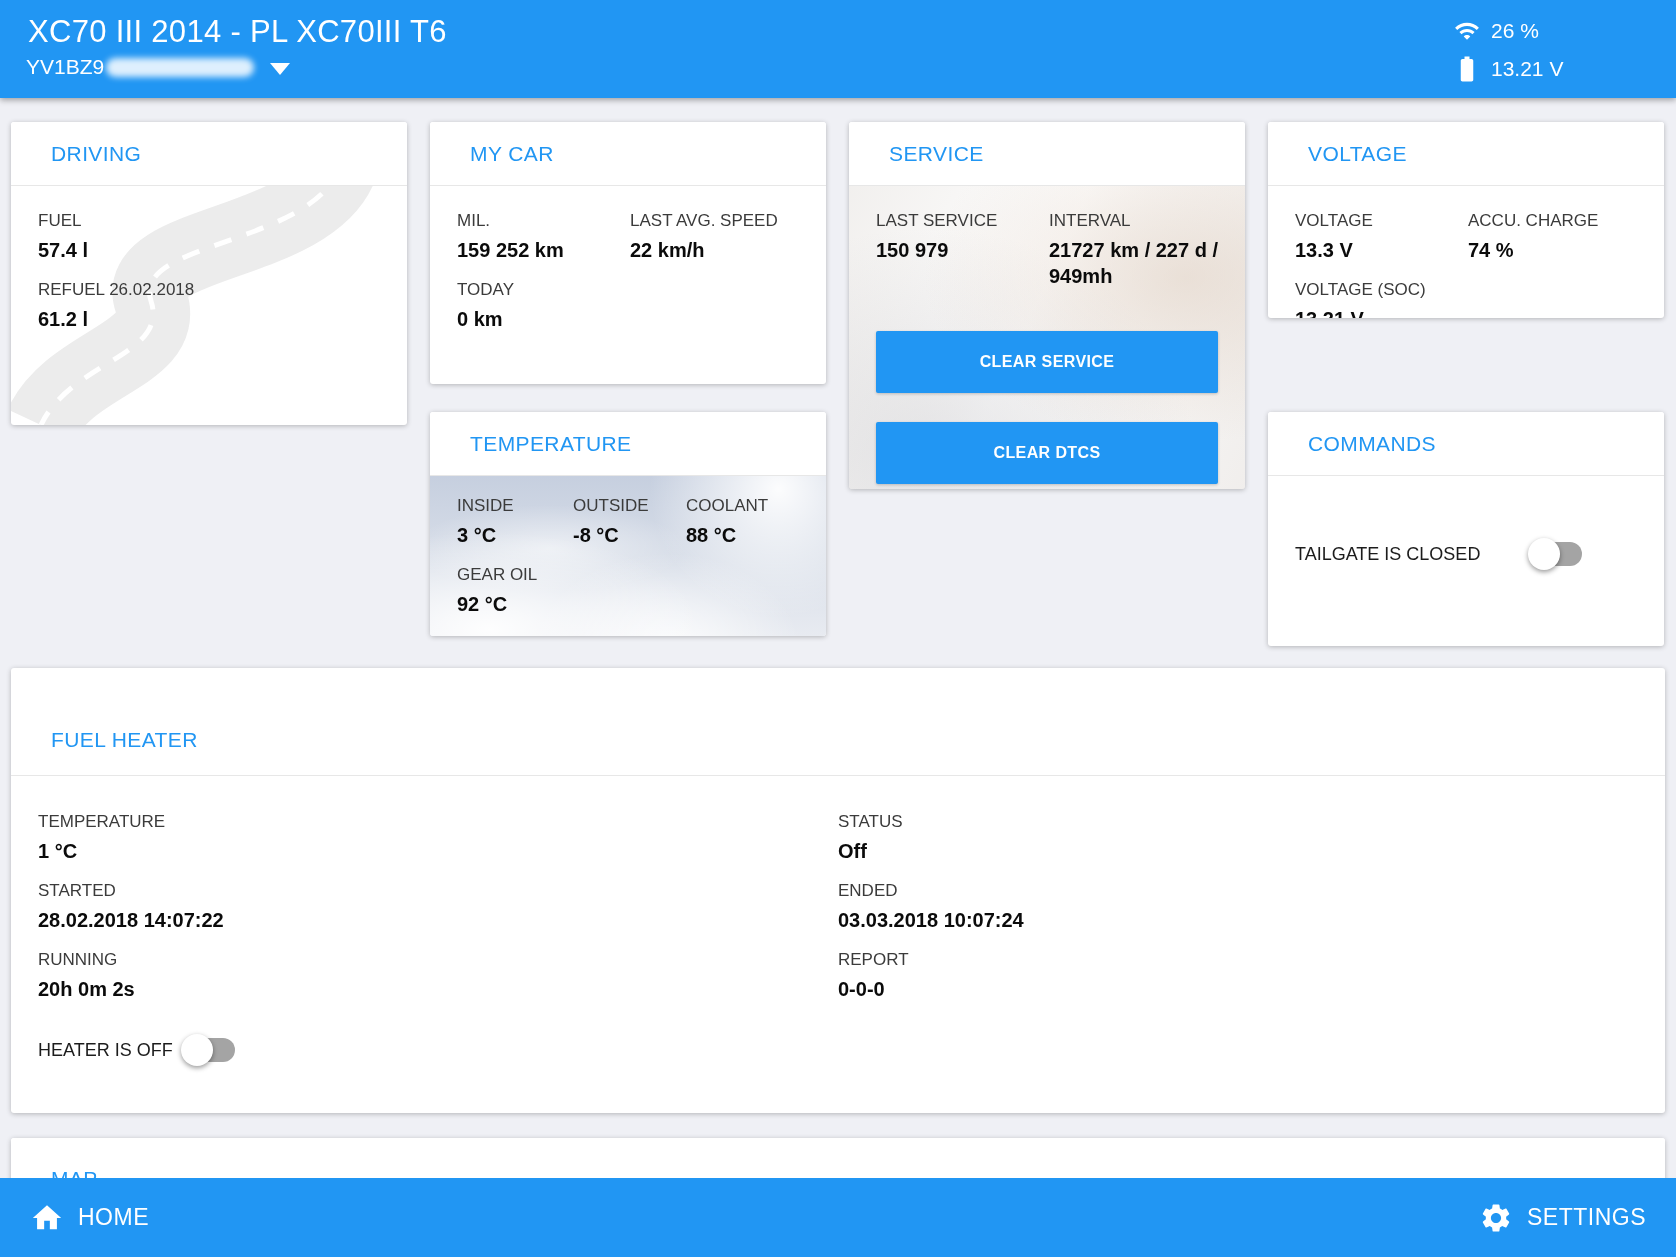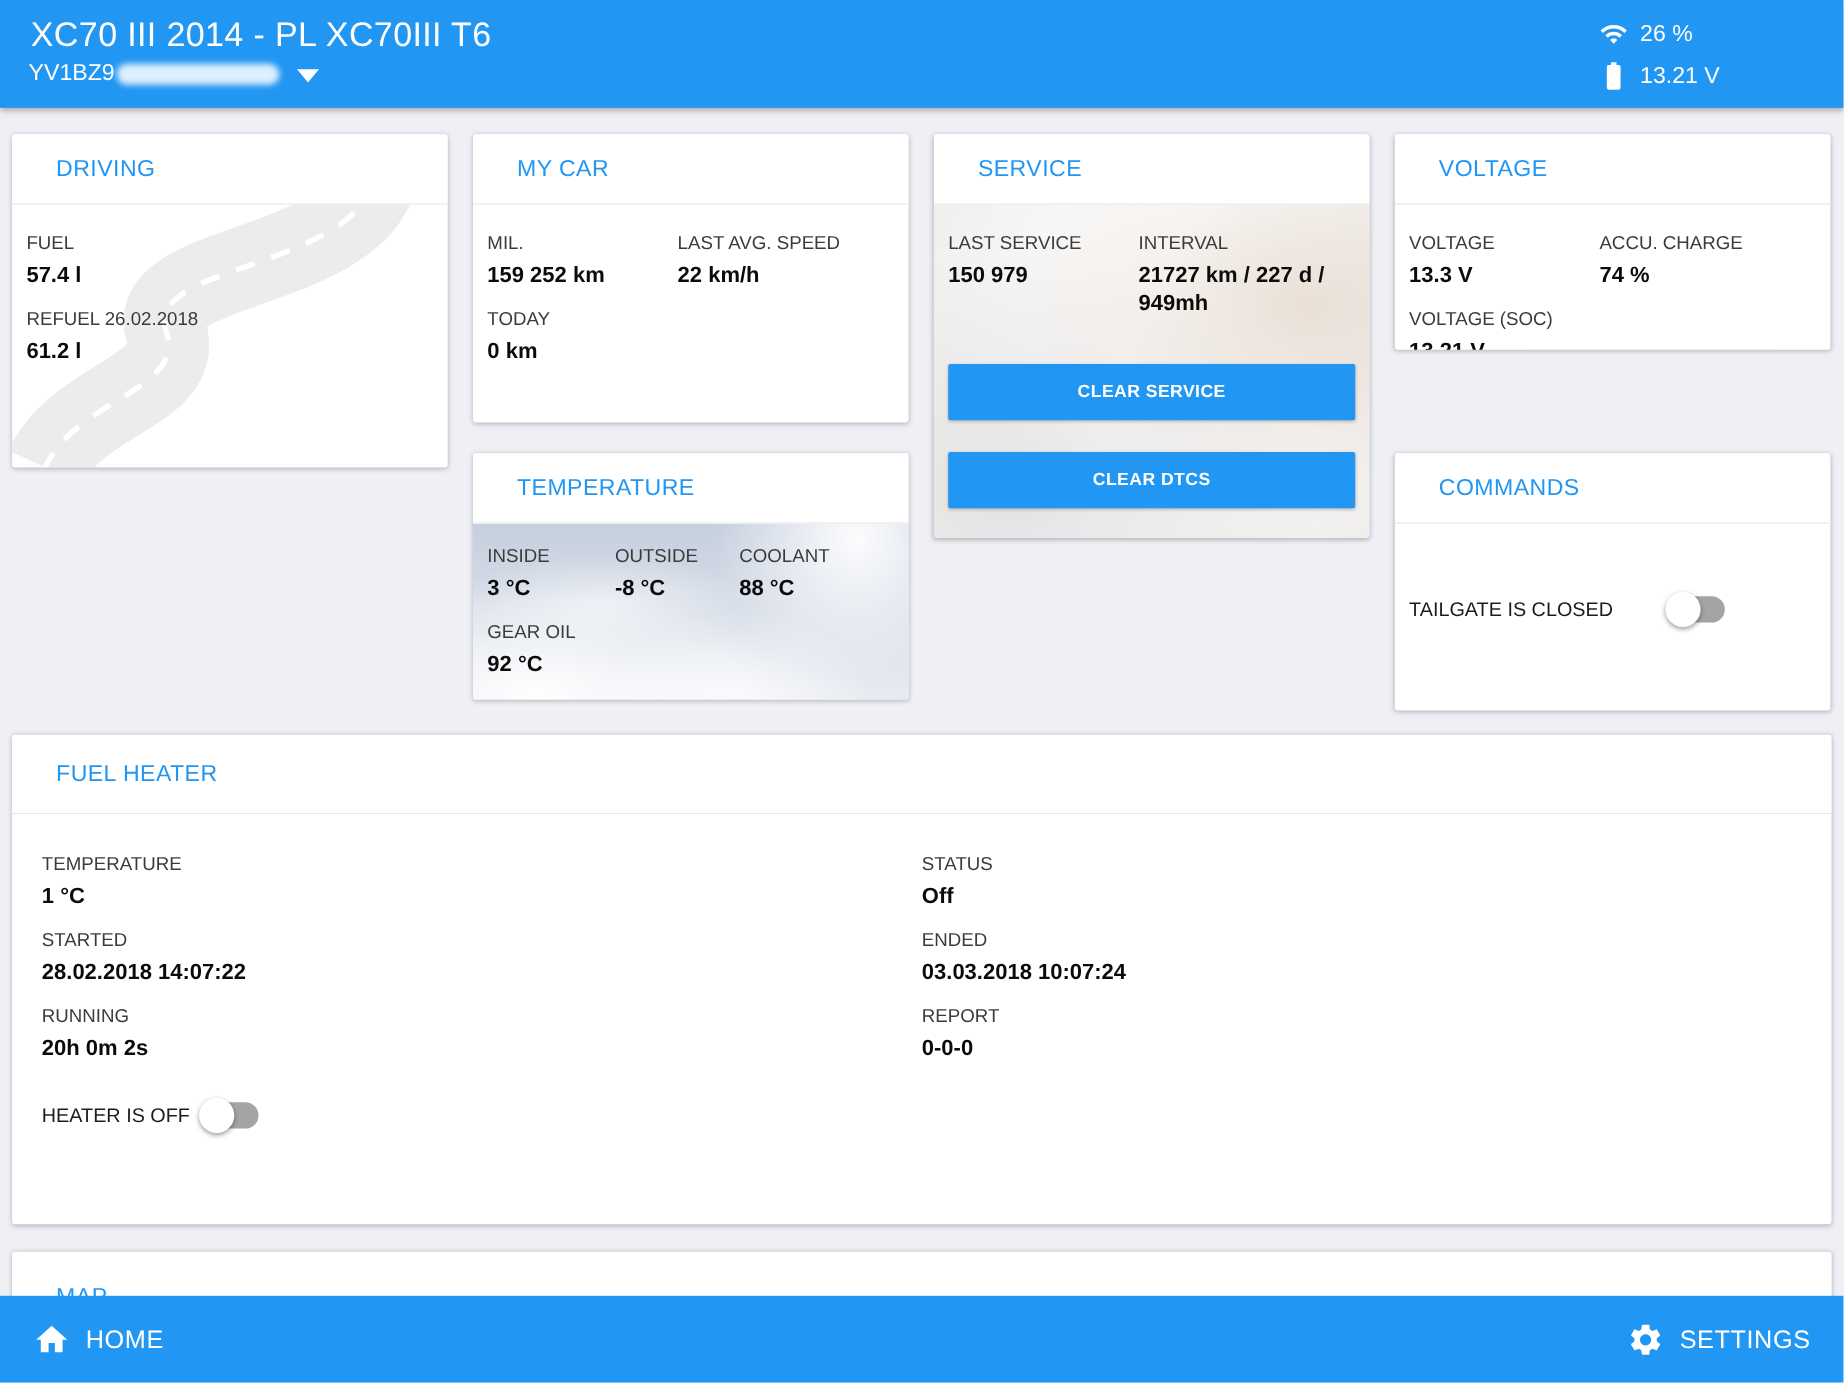--- a/index.html
+++ b/index.html
@@ -29,30 +29,30 @@
   
   .card{
     position:absolute;background:#fff;border-radius:3px;
     box-shadow:0 1px 5px rgba(0,0,0,.25);overflow:hidden;
   }
   .card-title{
     height:63px;display:flex;align-items:center;padding-left:40px;
     color:#2196f3;font-size:21px;letter-spacing:.4px;
     border-bottom:1px solid #e7e7e7;background:#fff;position:relative;z-index:2;
   }
-  .card-body{position:relative;padding:24px 13px;z-index:1;}
+  .card-body{position:relative;padding:24px 27px;z-index:1;}
   .field-label{font-size:17px;color:#3b3b3b;line-height:22px;}
   .field-value{font-size:20px;font-weight:700;color:#0b0b0b;line-height:26px;margin-top:5px;}
   .field{margin-bottom:16px;}
   .grid2{display:grid;grid-template-columns:173px 1fr;}
   .grid3{display:grid;grid-template-columns:116px 113px 1fr;}
   .btn{
     display:flex;align-items:center;justify-content:center;
     background:#2196f3;color:#fff;font-size:16px;font-weight:700;letter-spacing:.4px;
-    height:51px;border-radius:2px;cursor:pointer;box-shadow:0 1px 3px rgba(0,0,0,.2);
+    height:62px;border-radius:2px;cursor:pointer;box-shadow:0 1px 3px rgba(0,0,0,.2);
     font-family:"Liberation Sans", sans-serif;border:none;
   }
   
   .driving-card{left:11px;top:122px;width:396px;height:303px;}
   .mycar-card{left:430px;top:122px;width:396px;height:262px;}
   .temperature-card{left:430px;top:412px;width:396px;height:224px;}
   .service-card{left:849px;top:122px;width:396px;height:367px;}
   .voltage-card{left:1268px;top:122px;width:396px;height:196px;}
   .commands-card{left:1268px;top:412px;width:396px;height:234px;}
   .fuelheater-card{left:11px;top:668px;width:1654px;height:445px;}
@@ -83,21 +83,21 @@
     position:absolute;left:-4px;top:-4px;width:32px;height:32px;border-radius:50%;
     background:#fff;box-shadow:0 2px 5px rgba(0,0,0,.4);
   }
   .toggle-row{display:flex;align-items:center;}
   .toggle-label{font-size:18px;color:#1c1c1c;}
   
   .commands-card .card-body{padding-top:35px;}
   .testdim-btn{width:170px;}
   .commands-card .toggle-row{margin-top:31px;gap:40px;}
   
-  .fuelheater-card .card-title{height:71px;}
+  .fuelheater-card .card-title{height:71px;margin-top:36px;}
   .fuelheater-card .card-body{padding:35px 27px 0 27px;}
   .fh-grid{display:grid;grid-template-columns:1fr 1fr;}
   .fuelheater-card .toggle-row{margin-top:20px;}
   
   .map-card .card-title{border-bottom:none;height:70px;padding-top:12px;box-sizing:border-box;}
   .updatemap-btn{position:absolute;top:10px;right:19px;width:529px;height:70px;align-items:flex-start;padding-top:16px;box-sizing:border-box;}
   
   .service-btns{display:flex;flex-direction:column;gap:29px;margin-top:26px;}
   
   .bottom-nav{

